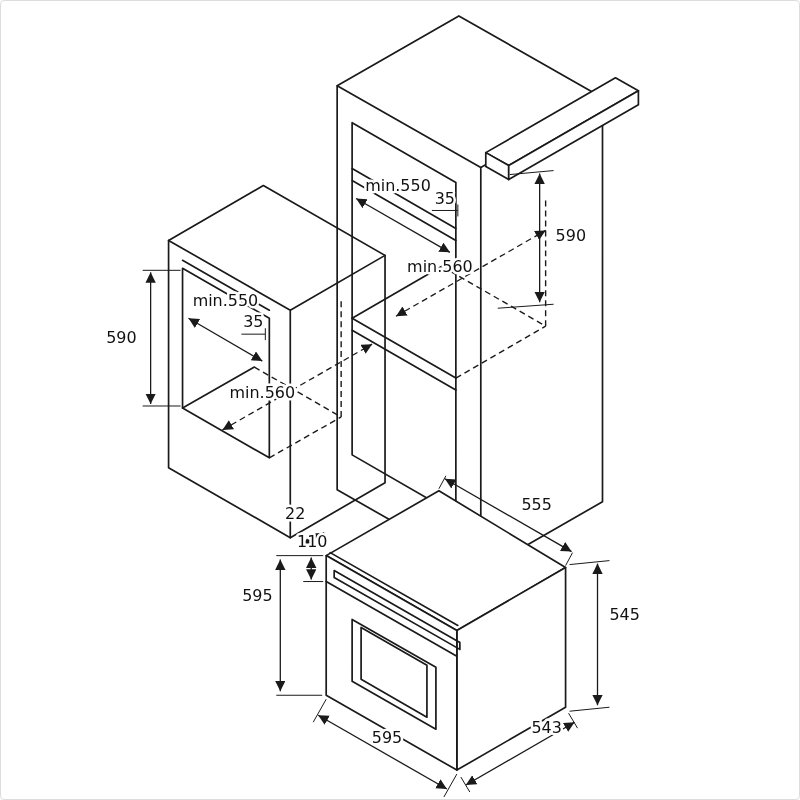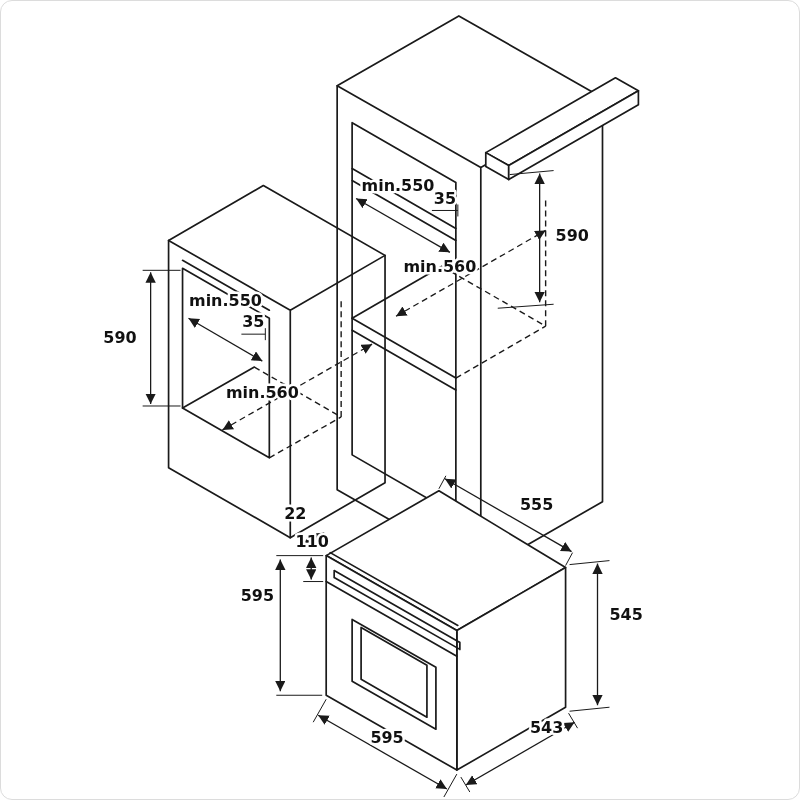--- a/index.html
+++ b/index.html
@@ -1,23 +1,22 @@
 <!DOCTYPE html>
 <html><head>
 <meta charset="utf-8">
 <style>
   html,body{margin:0;padding:0;background:#fff;}
   .frame{
     position:relative;
     width:798px;height:798px;
     border:1px solid #dcdcdc;
-    border-radius:12px;
+    border-radius:4px;
     background:#ffffff;
     overflow:hidden;
-    font-weight:bold;
   }
   svg{position:absolute;inset:0;width:100%;height:100%;}
   .ol{fill:none;stroke:#1a1a1a;stroke-width:1.7;stroke-linejoin:round;stroke-linecap:round;}
   .fl{fill:#ffffff;stroke:#1a1a1a;stroke-width:1.7;stroke-linejoin:round;}
   .dash{fill:none;stroke:#1a1a1a;stroke-width:1.4;stroke-dasharray:6 4;stroke-linecap:butt;}
   .dim{fill:none;stroke:#1a1a1a;stroke-width:1.3;}
   .dimd{fill:none;stroke:#1a1a1a;stroke-width:1.3;stroke-dasharray:6 4;}
   .ext{fill:none;stroke:#1a1a1a;stroke-width:1;}
   text.lbl{
     font-family:"DejaVu Sans","Liberation Sans",sans-serif;

